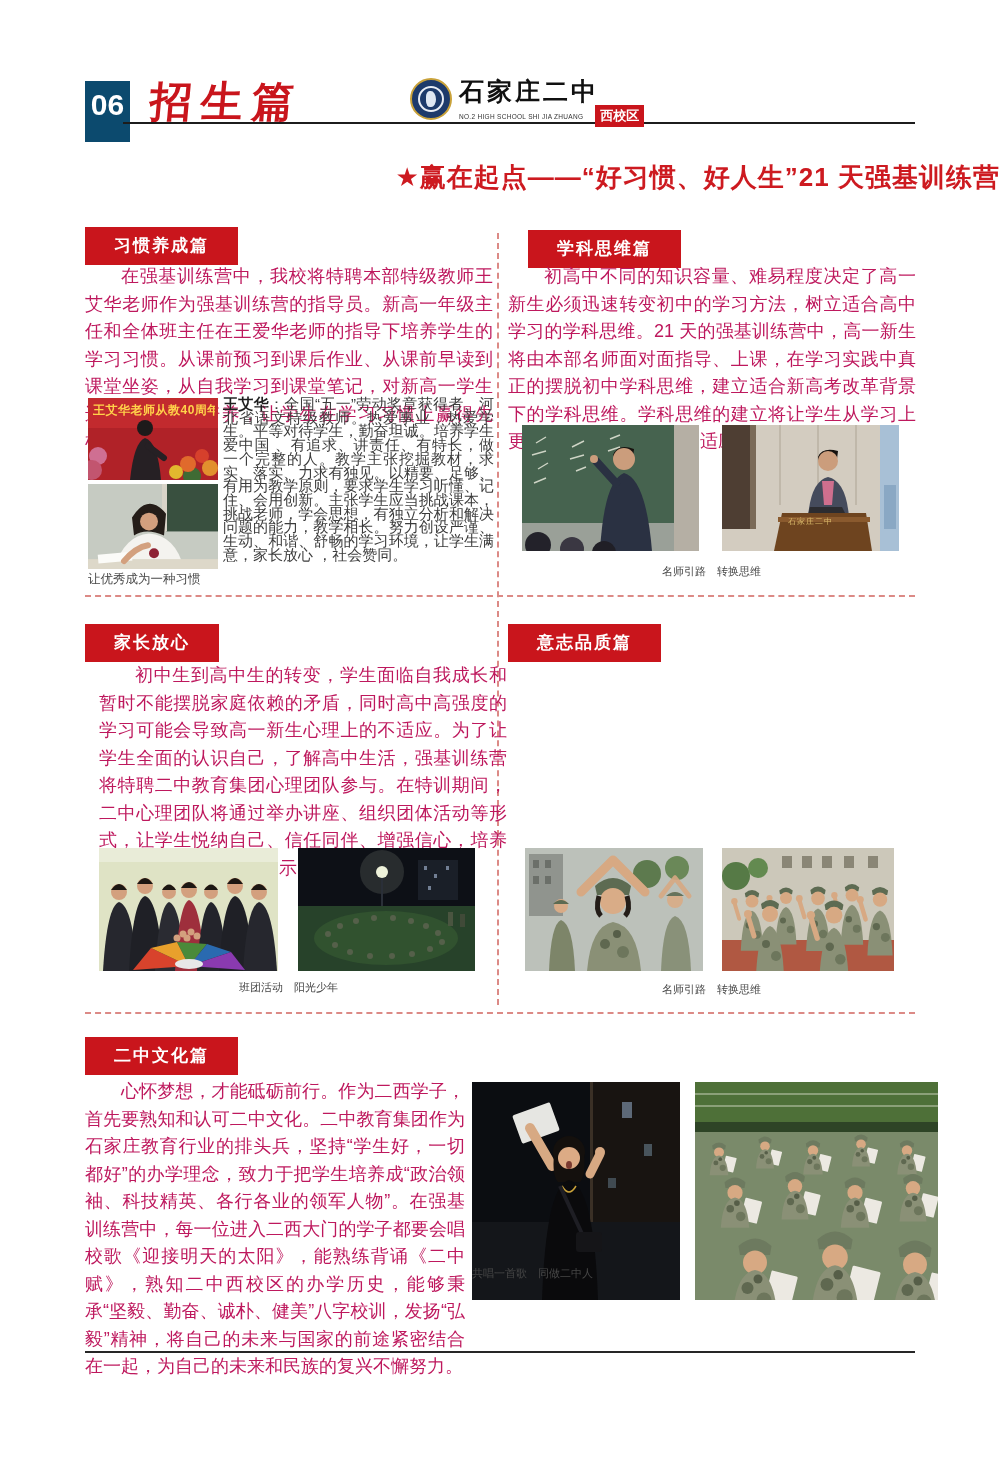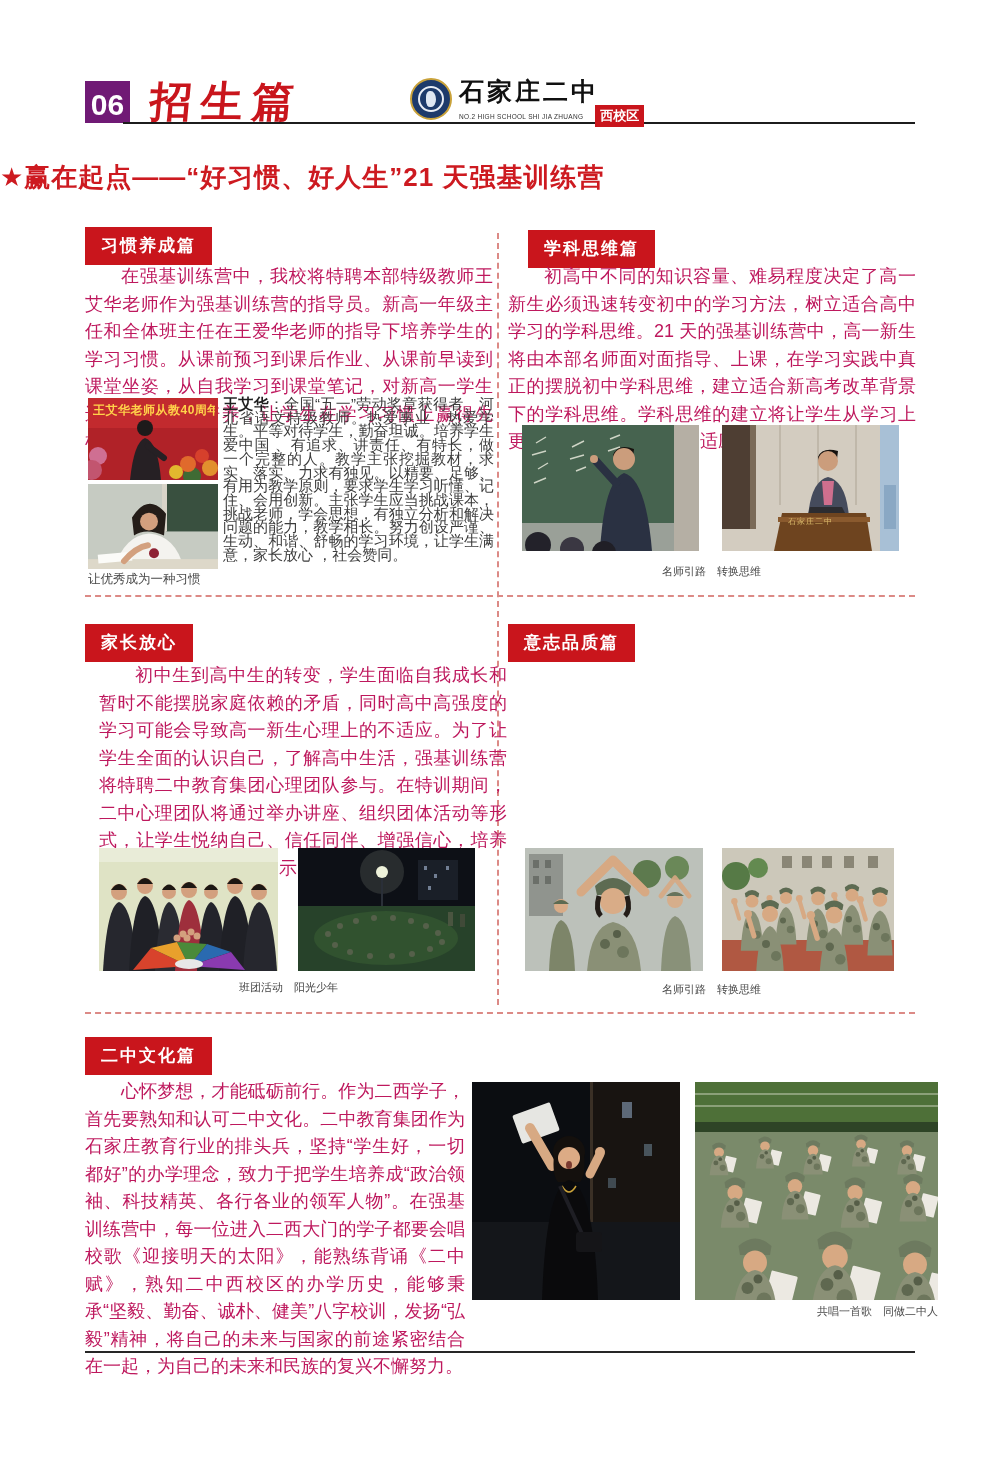--- a/index.html
+++ b/index.html
@@ -1,42 +1,42 @@
 <!DOCTYPE html>
 <html><head>
 <meta charset="utf-8">
 <style>
   html,body{margin:0;padding:0;background:#fff;}
   body{font-family:"Liberation Sans","DejaVu Sans",sans-serif;}
   .page{position:relative;width:1000px;height:1460px;background:#ffffff;overflow:hidden;}
 
   
-  .page-num{position:absolute;left:85px;top:81px;width:45px;height:42px;background:#701a75;
+  .page-num{position:absolute;left:85px;top:81px;width:45px;height:61px;background:#0c4a6e;
     color:#fff;font-size:30px;font-weight:bold;text-align:center;line-height:47px;}
   .section-cal{position:absolute;left:150px;top:74px;font-size:42px;font-weight:900;color:#c9151c;
     letter-spacing:9px;transform:skewX(-5deg);}
   .header-rule{position:absolute;left:123px;top:122px;width:792px;height:2px;background:#1c1c1c;}
   .logo{position:absolute;left:410px;top:78px;display:flex;align-items:flex-start;}
   .emblem{width:38px;height:38px;border-radius:50%;background:#1d3a6b;border:2px solid #c9a23a;
     position:relative;flex:0 0 auto;}
   .emblem::after{content:"";position:absolute;left:6px;top:6px;width:26px;height:26px;border-radius:50%;
     border:2px solid #e8edf5;box-sizing:border-box;}
   .emblem::before{content:"";position:absolute;left:14px;top:11px;width:10px;height:16px;background:#dfe7f2;
     border-radius:40% 60% 55% 45%;z-index:2;}
   .logo-text{margin-left:7px;}
   .school-name{font-size:25px;font-weight:900;color:#101010;letter-spacing:3px;transform:skewX(-8deg);line-height:26px;}
   .logo-sub{display:flex;align-items:center;gap:12px;margin-top:1px;}
   .school-en{font-size:6.5px;color:#333;letter-spacing:.3px;white-space:nowrap;}
   .campus-badge{background:#c9151c;color:#fff;font-size:13px;font-weight:bold;padding:2px 5px;white-space:nowrap;}
 
-  .main-title{position:absolute;left:0;top:160px;width:1000px;text-align:left;
+  .main-title{position:absolute;left:0;top:160px;width:1000px;text-align:right;
     font-size:26px;font-weight:bold;color:#cd1a20;letter-spacing:1px;}
 
   
-  .sec-head{position:absolute;height:38px;line-height:38px;padding:0 16px;background:#c9151c;
+  .sec-head{position:absolute;height:38px;line-height:38px;padding:0 29px;background:#c9151c;
     color:#fff;font-size:17px;font-weight:bold;letter-spacing:2px;}
   .sh1{left:85px;top:227px;} .sh2{left:508px;top:230px;margin-left:20px;}
   .sh3{left:85px;top:624px;} .sh4{left:508px;top:624px;}
   .sh5{left:85px;top:1037px;}
 
   
   .body-para{position:absolute;width:408px;margin:0;font-size:18px;line-height:27.5px;
     color:#be185d;text-align:justify;text-indent:2em;}
   .p1{left:85px;top:263px;} .p2{left:508px;top:263px;}
   .p3{left:99px;top:662px;font-family:Liberation Serif, serif;} .p4{left:508px;top:662px;}
@@ -64,21 +64,21 @@
     font-weight:bold;letter-spacing:.5px;white-space:nowrap;overflow:hidden;}
   .podium-overlay{position:absolute;left:50%;transform:translateX(-50%);bottom:24px;color:#d9b96a;
     font-size:8px;letter-spacing:1px;white-space:nowrap;}
 
   
   .caption{position:absolute;font-size:11px;color:#484848;}
   .cap1{left:88px;top:571px;font-size:12.5px;}
   .cap2{left:508px;width:407px;top:564px;text-align:center;}
   .cap3{left:85px;width:407px;top:980px;text-align:center;}
   .cap4{left:508px;width:407px;top:982px;text-align:center;}
-  .cap5{left:472px;width:466px;top:1304px;text-align:right;}
+  .cap5{left:472px;width:466px;top:1266px;text-align:left;}
 
   
   .vdash{position:absolute;left:497px;top:233px;height:772px;width:0;border-left:2px dashed #dc8a86;}
   .hdash{position:absolute;left:85px;width:830px;height:0;border-top:2px dashed #dc8a86;}
   .hd1{top:595px;} .hd2{top:1012px;}
   .bottom-rule{position:absolute;left:85px;top:1351px;width:830px;height:2px;background:#262626;}
 </style>
 </head>
 <body>
 

